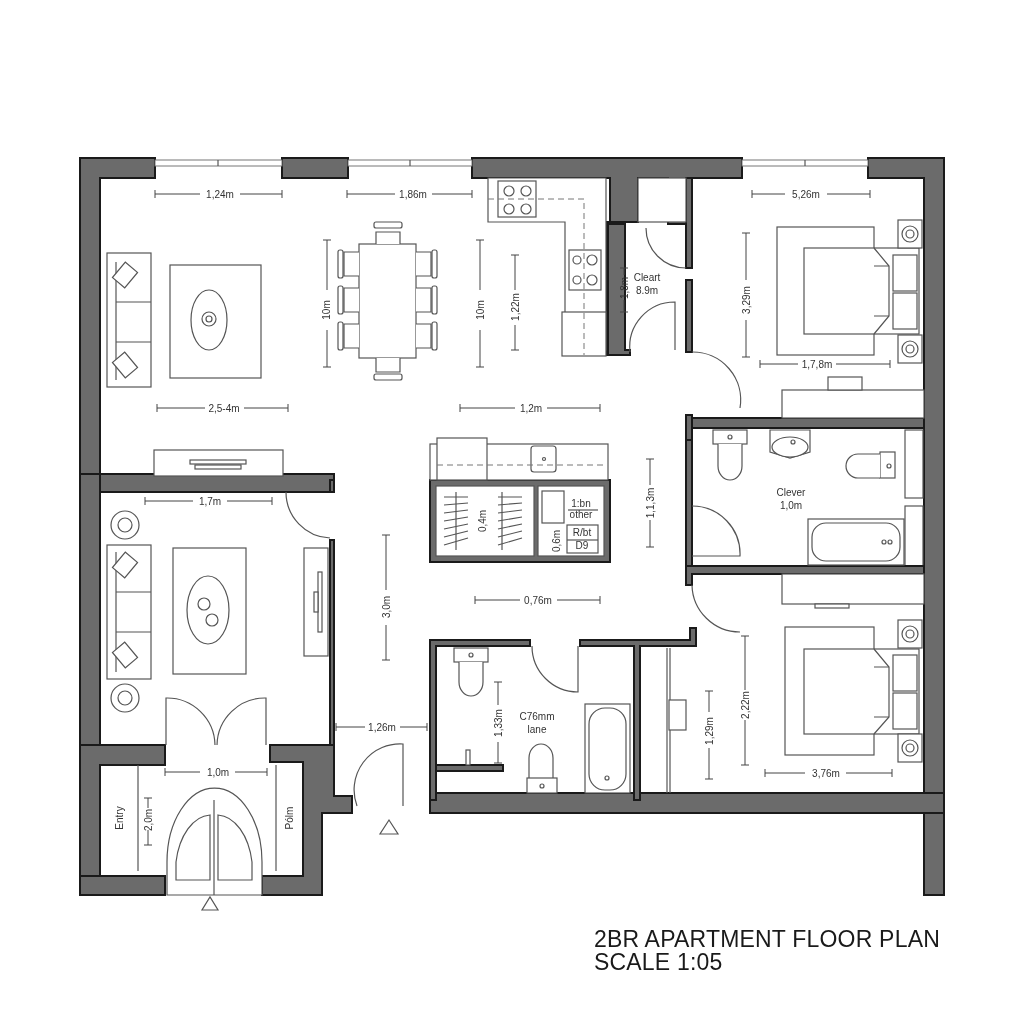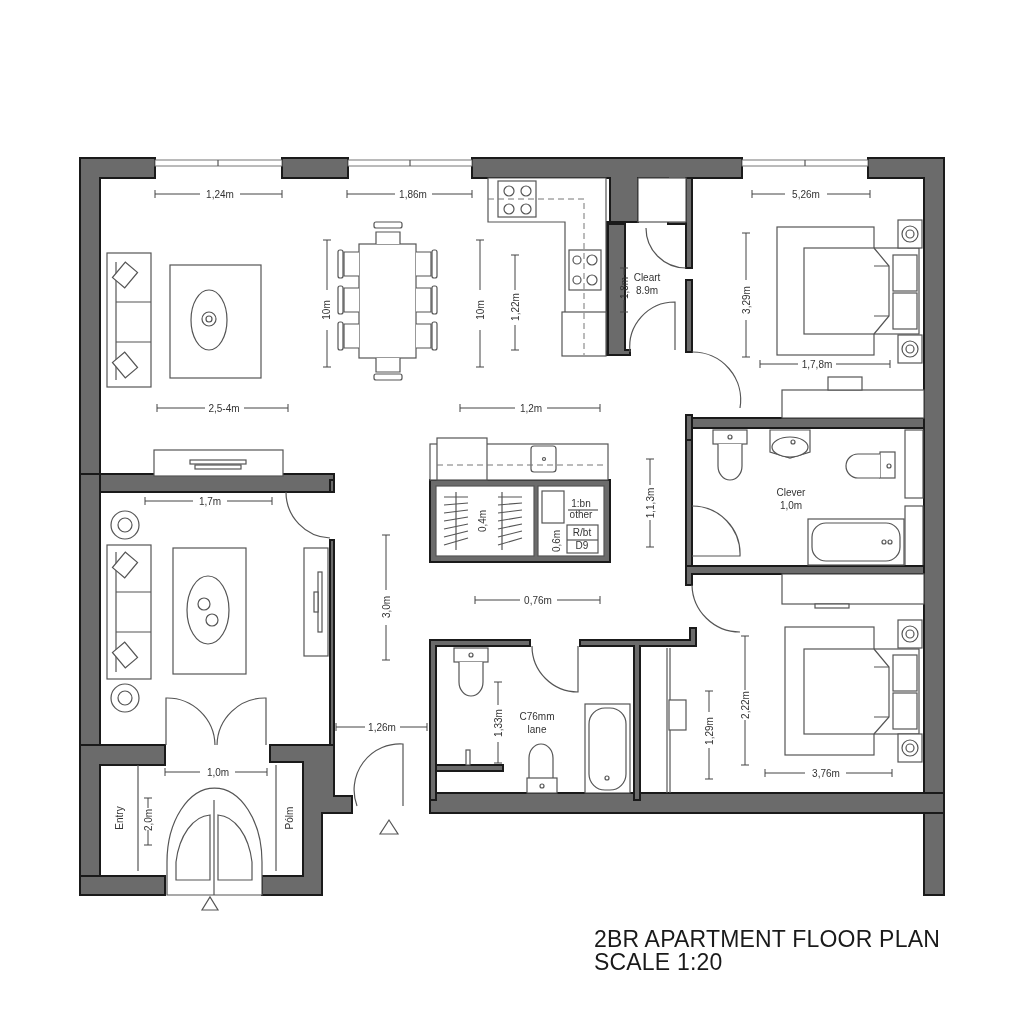--- a/index.html
+++ b/index.html
@@ -334,14 +334,14 @@
     <text class="dimtxt" x="581" y="507" text-anchor="middle" font-size="8">1:bn</text>
     <text class="dimtxt" x="581" y="518" text-anchor="middle" font-size="8">other</text>
     <text class="dimtxt" x="582" y="536" text-anchor="middle" font-size="8">R/bt</text>
     <text class="dimtxt" x="582" y="549" text-anchor="middle" font-size="8">D9</text>
     <text class="dimtxt" x="0" y="0" text-anchor="middle" font-size="8" transform="translate(560,541) rotate(-90)">0,6m</text>
   </g>
 </svg>
 
 <div class="title">
   <div>2BR APARTMENT FLOOR PLAN</div>
-  <div>SCALE 1:20</div>
+  <div>SCALE 1:05</div>
 </div>
 
 </body></html>

